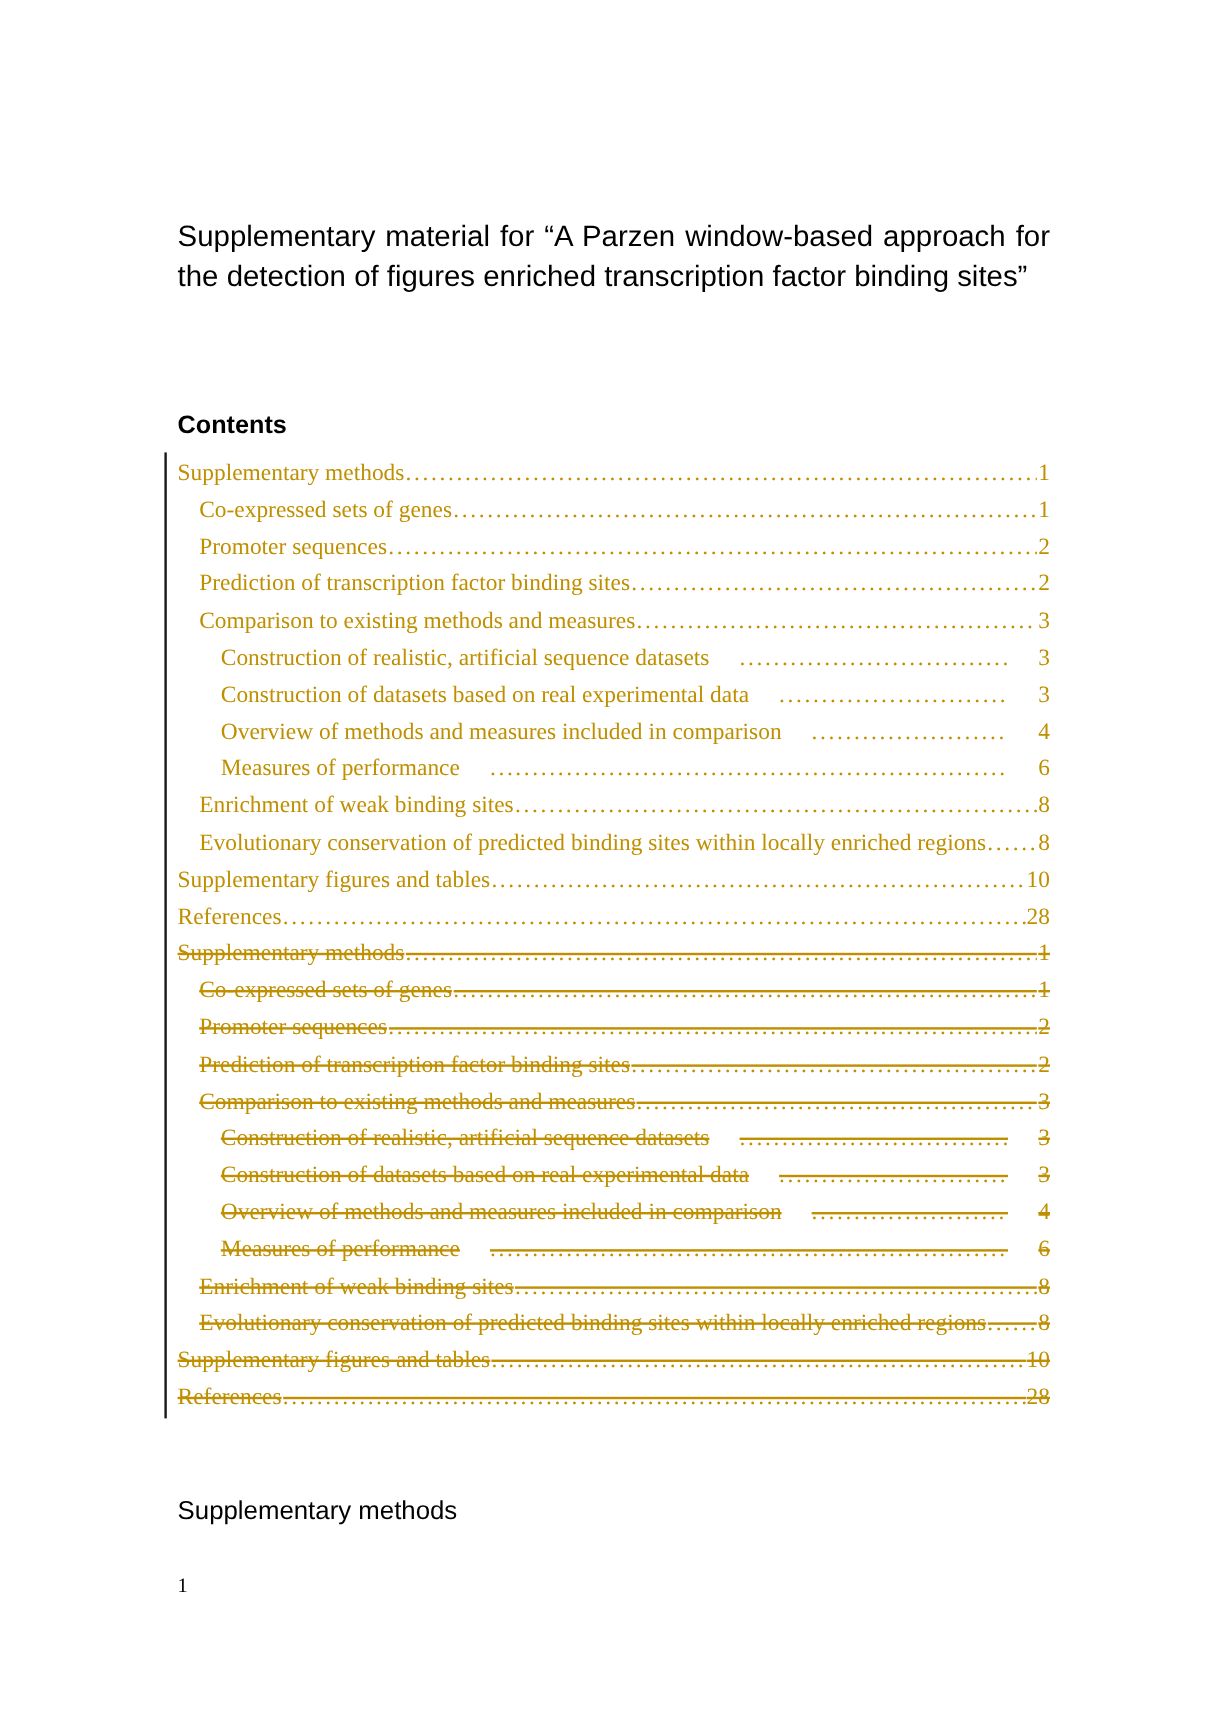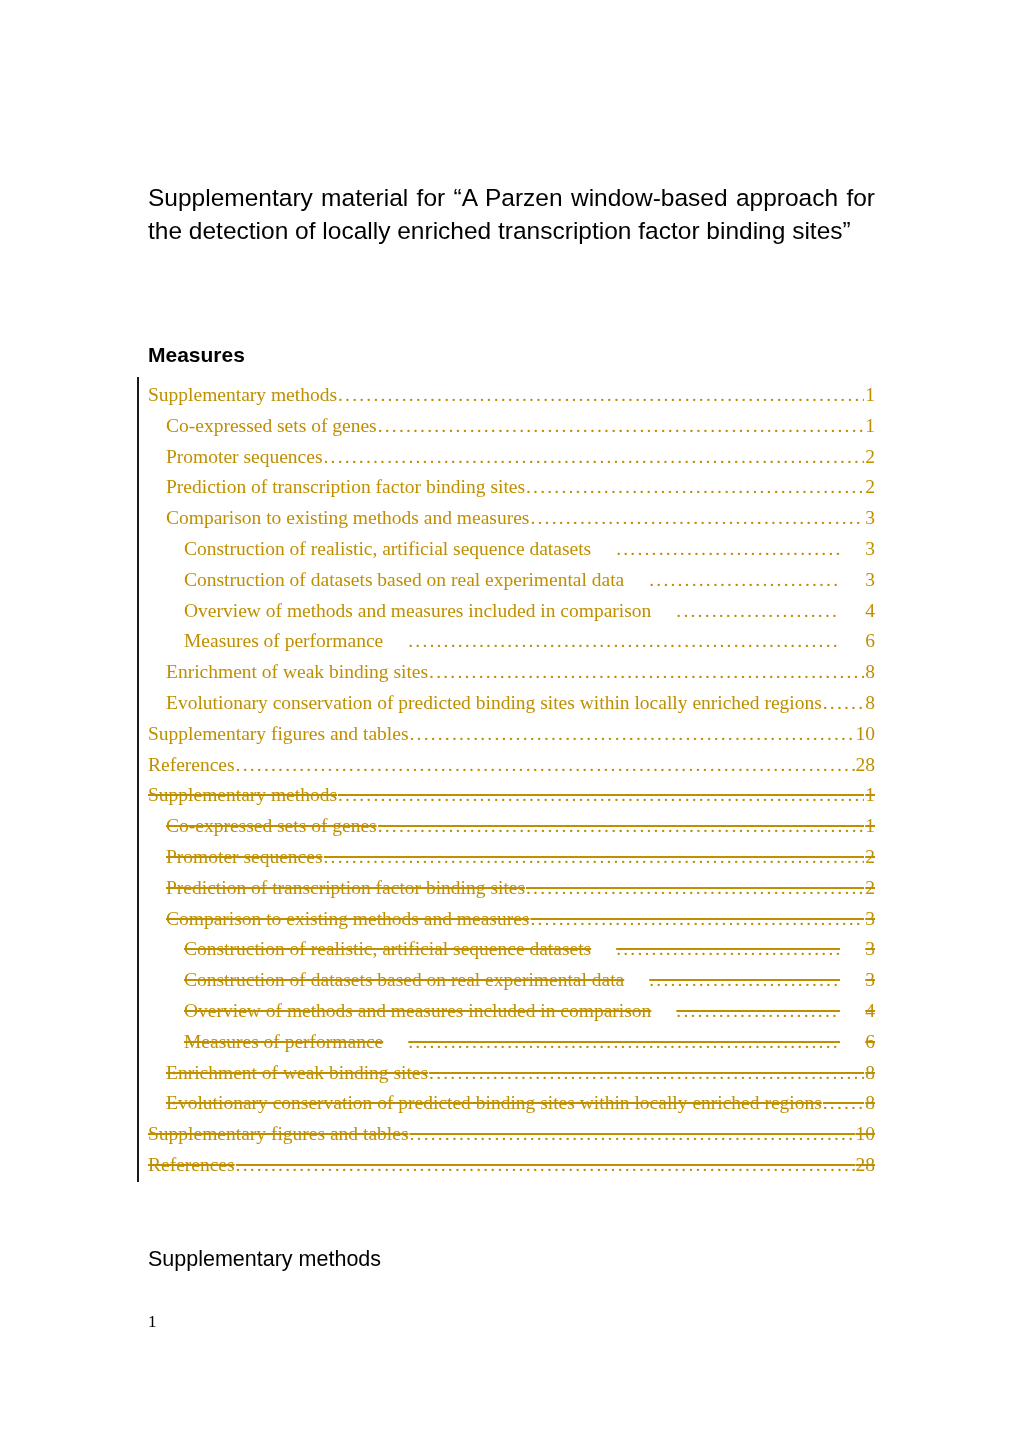--- a/index.html
+++ b/index.html
@@ -94,23 +94,23 @@
     left: 148px;
     top: 1312px;
     font-family: "Liberation Serif", serif;
     font-size: 17px;
     color: #000000;
   }
 </style>
 </head>
 <body>
 
-<div class="doc-title">Supplementary material for “A Parzen window-based approach for the detection of locally enriched transcription factor binding sites”</div>
-
-<div class="contents-heading">Measures</div>
+<div class="doc-title">Supplementary material for “A Parzen window-based approach for the detection of figures enriched transcription factor binding sites”</div>
+
+<div class="contents-heading">Contents</div>
 
 <div class="change-bar"></div>
 
 <div class="toc">
     <div class="toc-row lvl0">
       <span class="toc-label">Supplementary methods</span>
       <span class="toc-leader">............................................................................................................................................................................................................................</span>
       <span class="toc-page">1</span>
     </div>
     <div class="toc-row lvl1">

